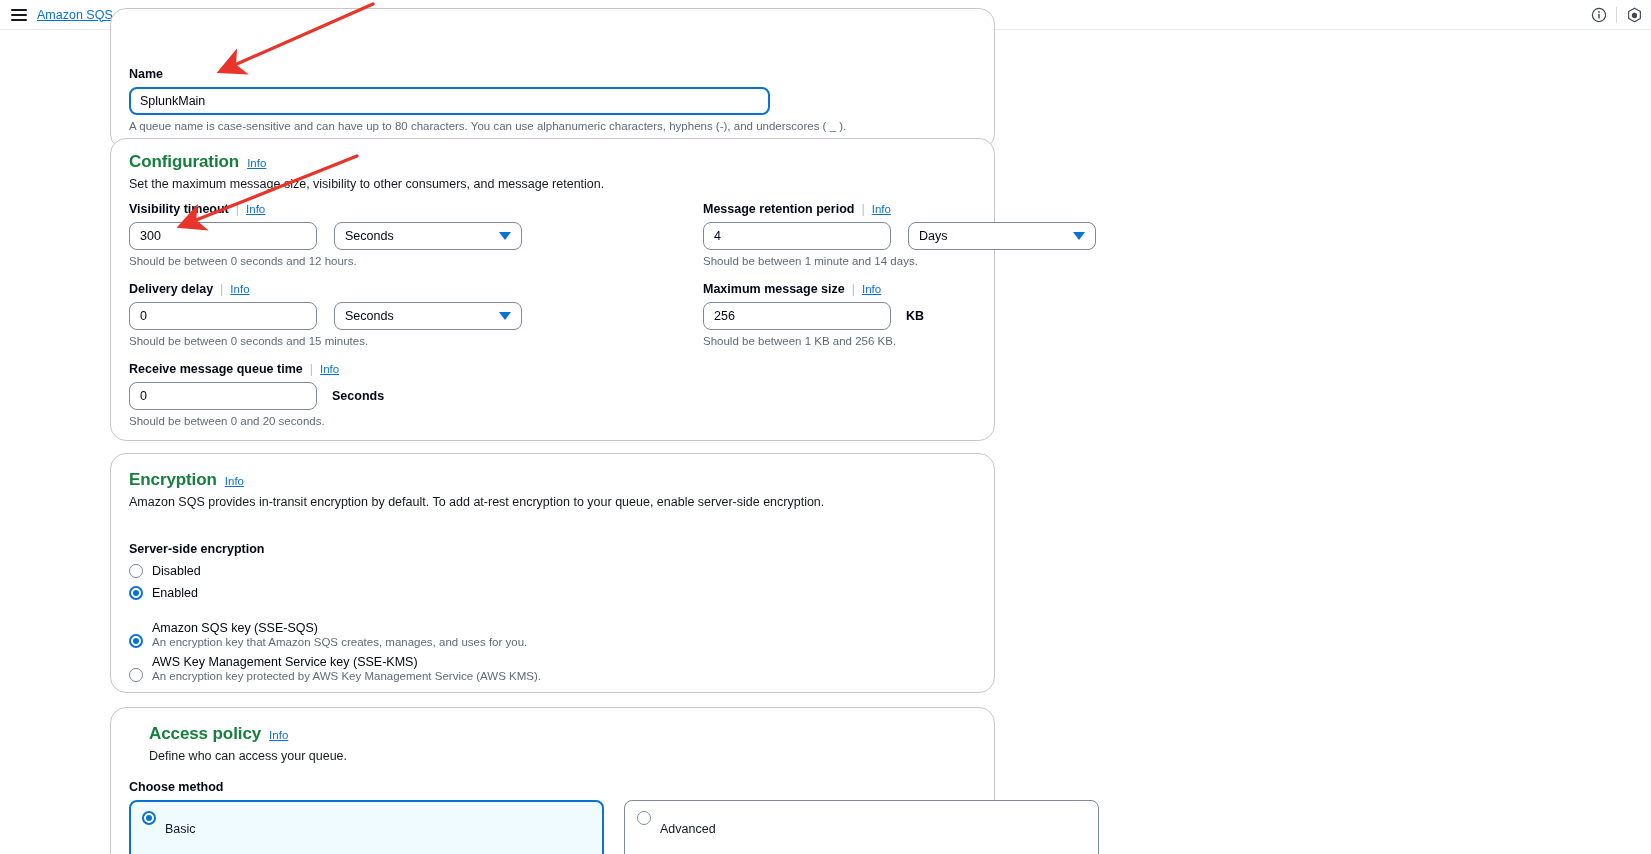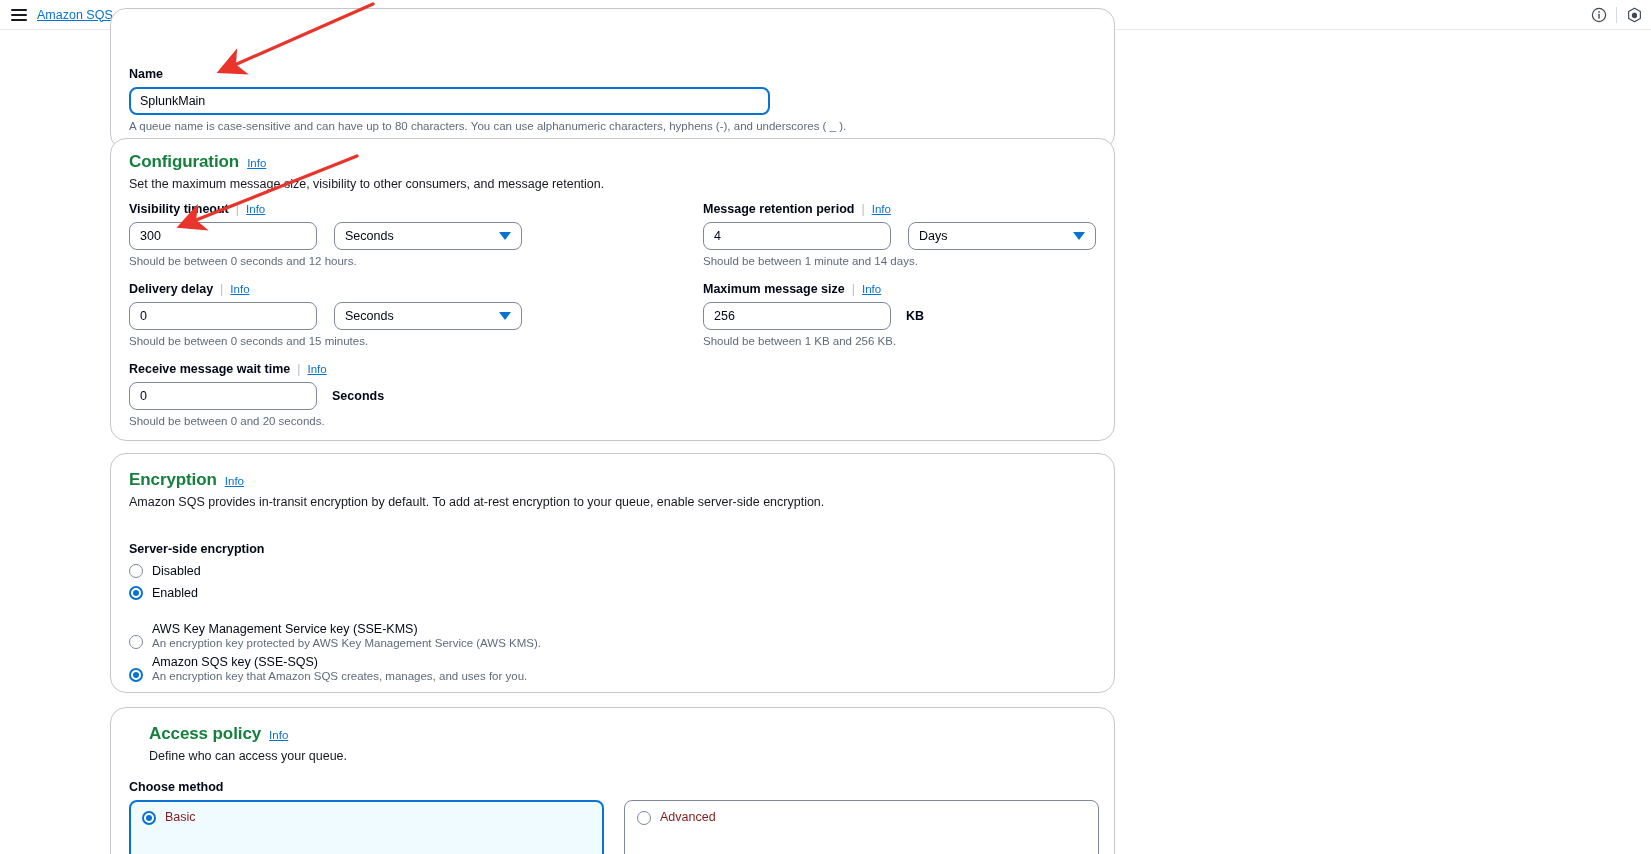--- a/index.html
+++ b/index.html
@@ -48,21 +48,21 @@
 
   
   .canvas {
     position: absolute; top: 30px; left: 0;
     width: 1651px; height: 824px;
     background: #ffffff;
   }
 
   .card {
     position: absolute;
-    left: 110px; width: 1005px;
+    left: 110px; width: 885px;
     background: #ffffff;
     border: 1px solid #c6c6cd;
     border-radius: 16px;
   }
 
   .sec-title-row { display: flex; align-items: baseline; gap: 8px; }
   .sec-title {
     font-size: 17px; font-weight: 700; color: #15803d; letter-spacing: -0.1px;
   }
   .info-link {
@@ -121,21 +121,21 @@
   .radio-label { font-size: 12.5px; color: #000716; }
   .radio-sub { font-size: 11.5px; color: #5f6b7a; margin-top: 1px; }
 
   
   .tile {
     border: 1px solid #7d8998; border-radius: 8px; background: #ffffff;
     height: 64px; padding: 9px 12px; display: flex; align-items: flex-start; gap: 9px;
     cursor: pointer;
   }
   .tile.selected { border: 2px solid #0972d3; background: #f0fbff; padding: 8px 11px; }
-  .tile-label { font-size: 12.5px; font-weight: 400; color: #7f1d1d; }
+  .tile-label { font-size: 12.5px; font-weight: 400; color: #0f172a; margin-top: 12px; }
 
   
   .anno { position: absolute; pointer-events: none; }
 </style>
 </head>
 <body>
 
 <div class="topbar">
   <div class="hamburger">
     <span></span>
@@ -247,21 +247,21 @@
       </div>
       <div style="display:flex; gap:15px; align-items:center; margin-top:6px;">
         <input class="txt-input" style="width: 188px;" value="256">
         <span class="unit-label">KB</span>
       </div>
       <div class="hint">Should be between 1 KB and 256 KB.</div>
     </div>
 
     <div style="position:absolute; left:18px; top:223px;">
       <div class="field-label">
-        <span>Receive message wait time</span>
+        <span>Receive message queue time</span>
         <span class="label-sep">|</span>
         <span class="info-link">Info</span>
       </div>
       <div style="display:flex; gap:15px; align-items:center; margin-top:6px;">
         <input class="txt-input" style="width: 188px;" value="0">
         <span class="unit-label">Seconds</span>
       </div>
       <div class="hint">Should be between 0 and 20 seconds.</div>
     </div>
   </div>
@@ -283,34 +283,34 @@
         <span class="radio"></span>
         <span class="radio-label">Disabled</span>
       </div>
       <div class="radio-row">
         <span class="radio on"></span>
         <span class="radio-label">Enabled</span>
       </div>
     </div>
 
     <div style="position:absolute; left:18px; top:161px;">
+
+      <div class="radio-row">
+        <span class="radio on"></span>
+        <div>
+          <div class="radio-label">Amazon SQS key (SSE-SQS)</div>
+          <div class="radio-sub">An encryption key that Amazon SQS creates, manages, and uses for you.</div>
+        </div>
+      </div>
 
       <div class="radio-row" style="margin-top:7px;">
         <span class="radio"></span>
         <div>
           <div class="radio-label">AWS Key Management Service key (SSE-KMS)</div>
           <div class="radio-sub">An encryption key protected by AWS Key Management Service (AWS KMS).</div>
-        </div>
-      </div>
-
-      <div class="radio-row">
-        <span class="radio on"></span>
-        <div>
-          <div class="radio-label">Amazon SQS key (SSE-SQS)</div>
-          <div class="radio-sub">An encryption key that Amazon SQS creates, manages, and uses for you.</div>
         </div>
       </div>
     </div>
   </div>
 
   <div class="card" style="top:677px; height:200px;">
     <div style="position:absolute; left:18px; top:16px;margin-left:20px;">
       <div class="sec-title-row">
         <span class="sec-title">Access policy</span>
         <span class="info-link">Info</span>

